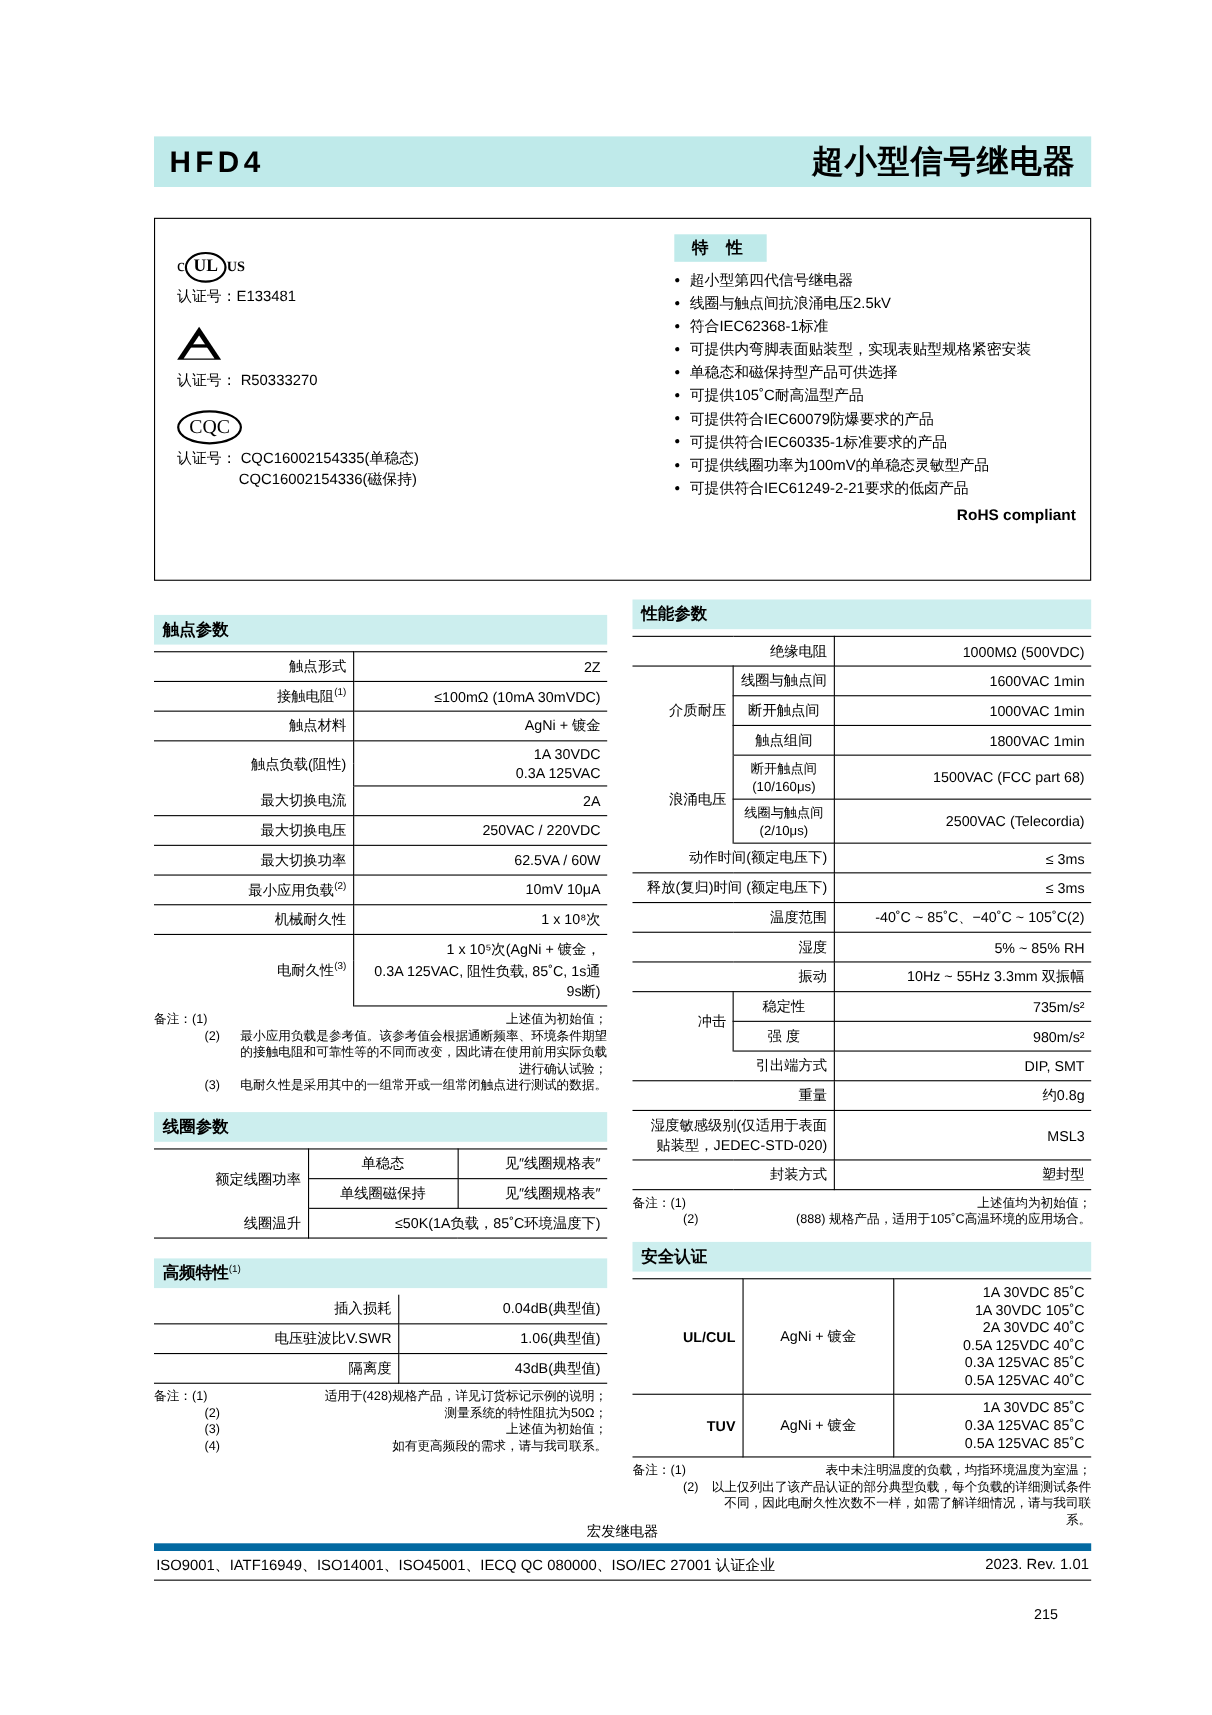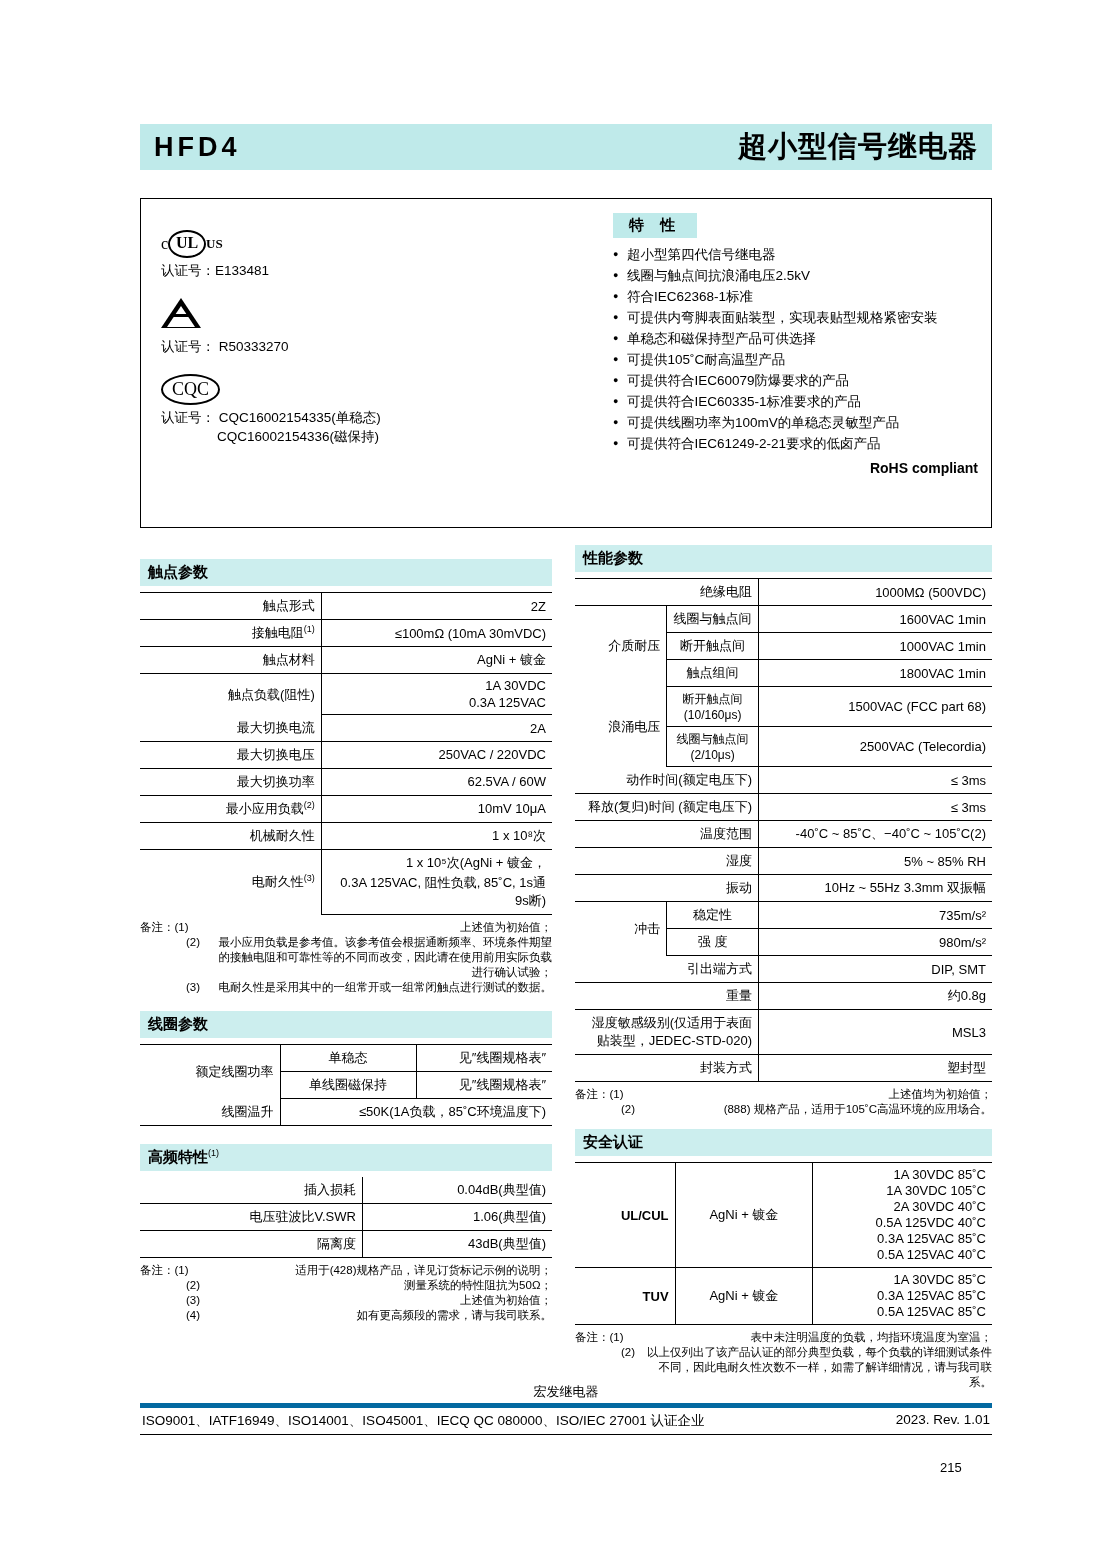--- a/index.html
+++ b/index.html
@@ -93,21 +93,21 @@
 
   .blk{margin-bottom:10px;}
   .blk .sec-head{margin-bottom:6px;}
 
   
   .footer{
     position:absolute;left:140px;top:1383px;width:852px;
   }
   .foot-company{font-size:13px;text-align:center;margin-bottom:2px;}
   .foot-line{
-    border-top:5px solid #0369a1;border-bottom:1px solid #000;display:flex;justify-content:space-between;
+    border-top:7px solid #0369a1;border-bottom:1px solid #000;display:flex;justify-content:space-between;
     font-size:13.5px;padding:4px 2px;
   }
   .pageno{position:absolute;left:940px;top:1460px;font-size:13px;}
 </style>
 </head>
 <body>
 
 <div class="page">
 
   <div class="header">

